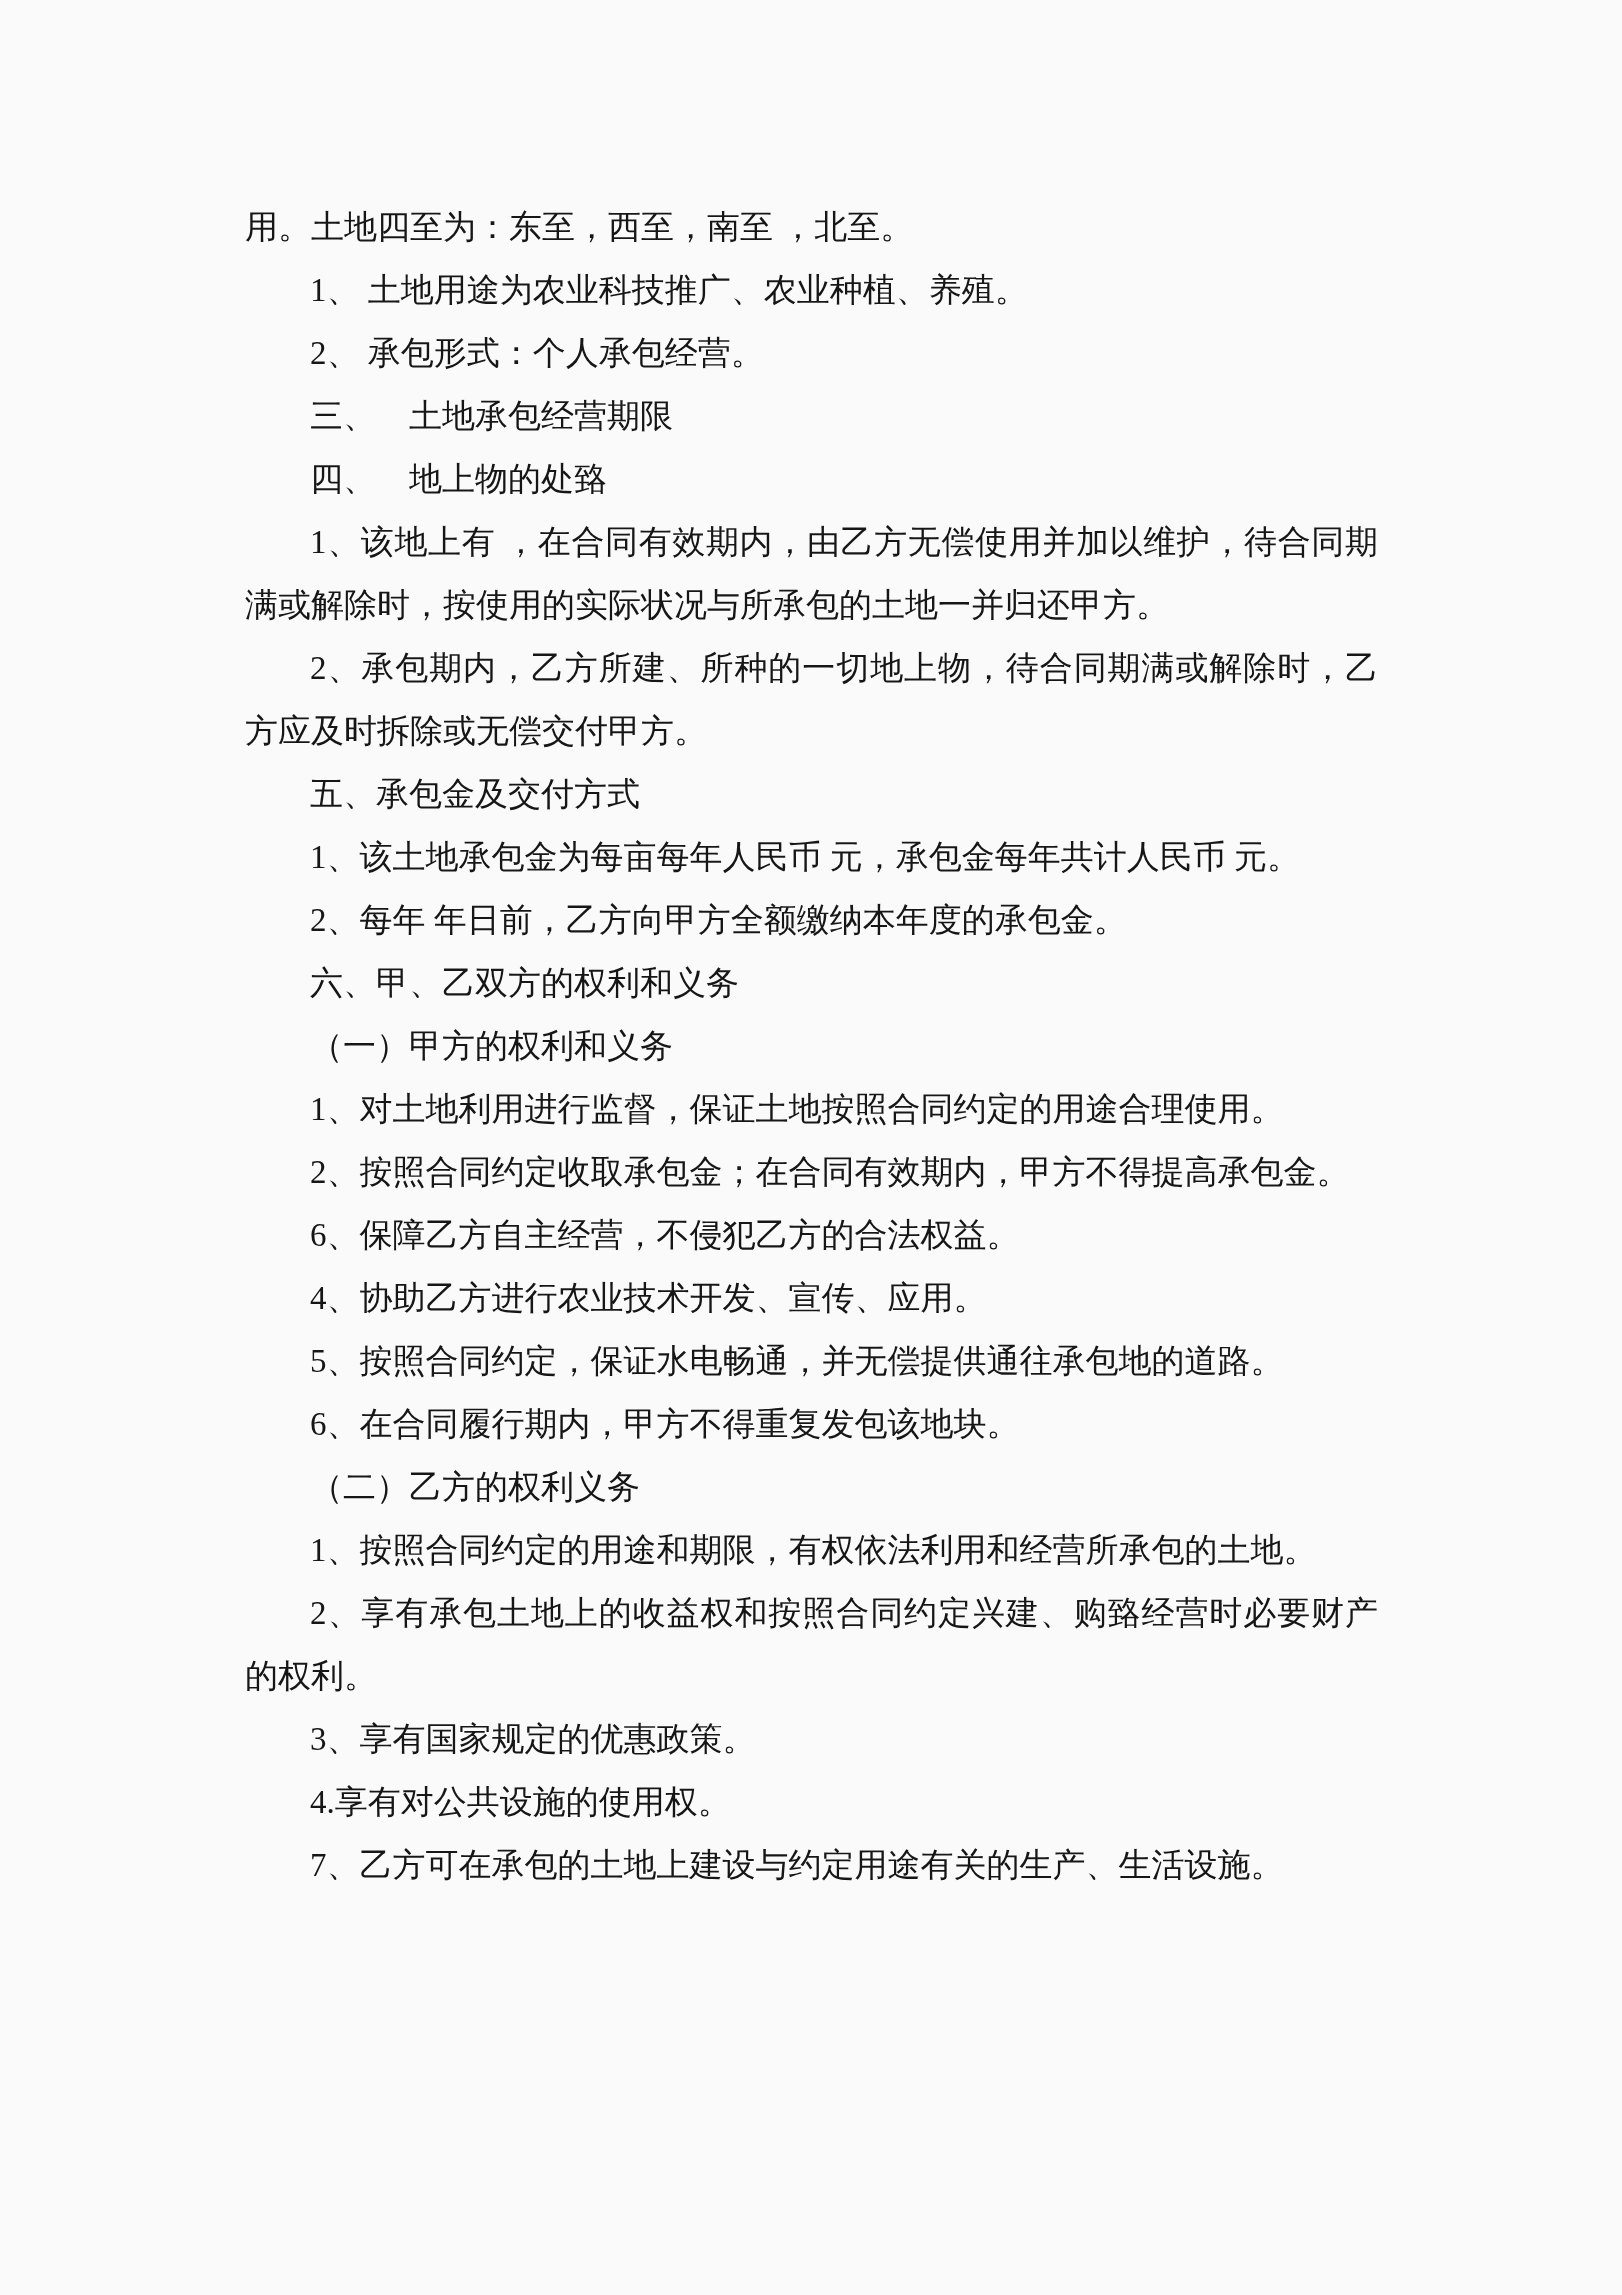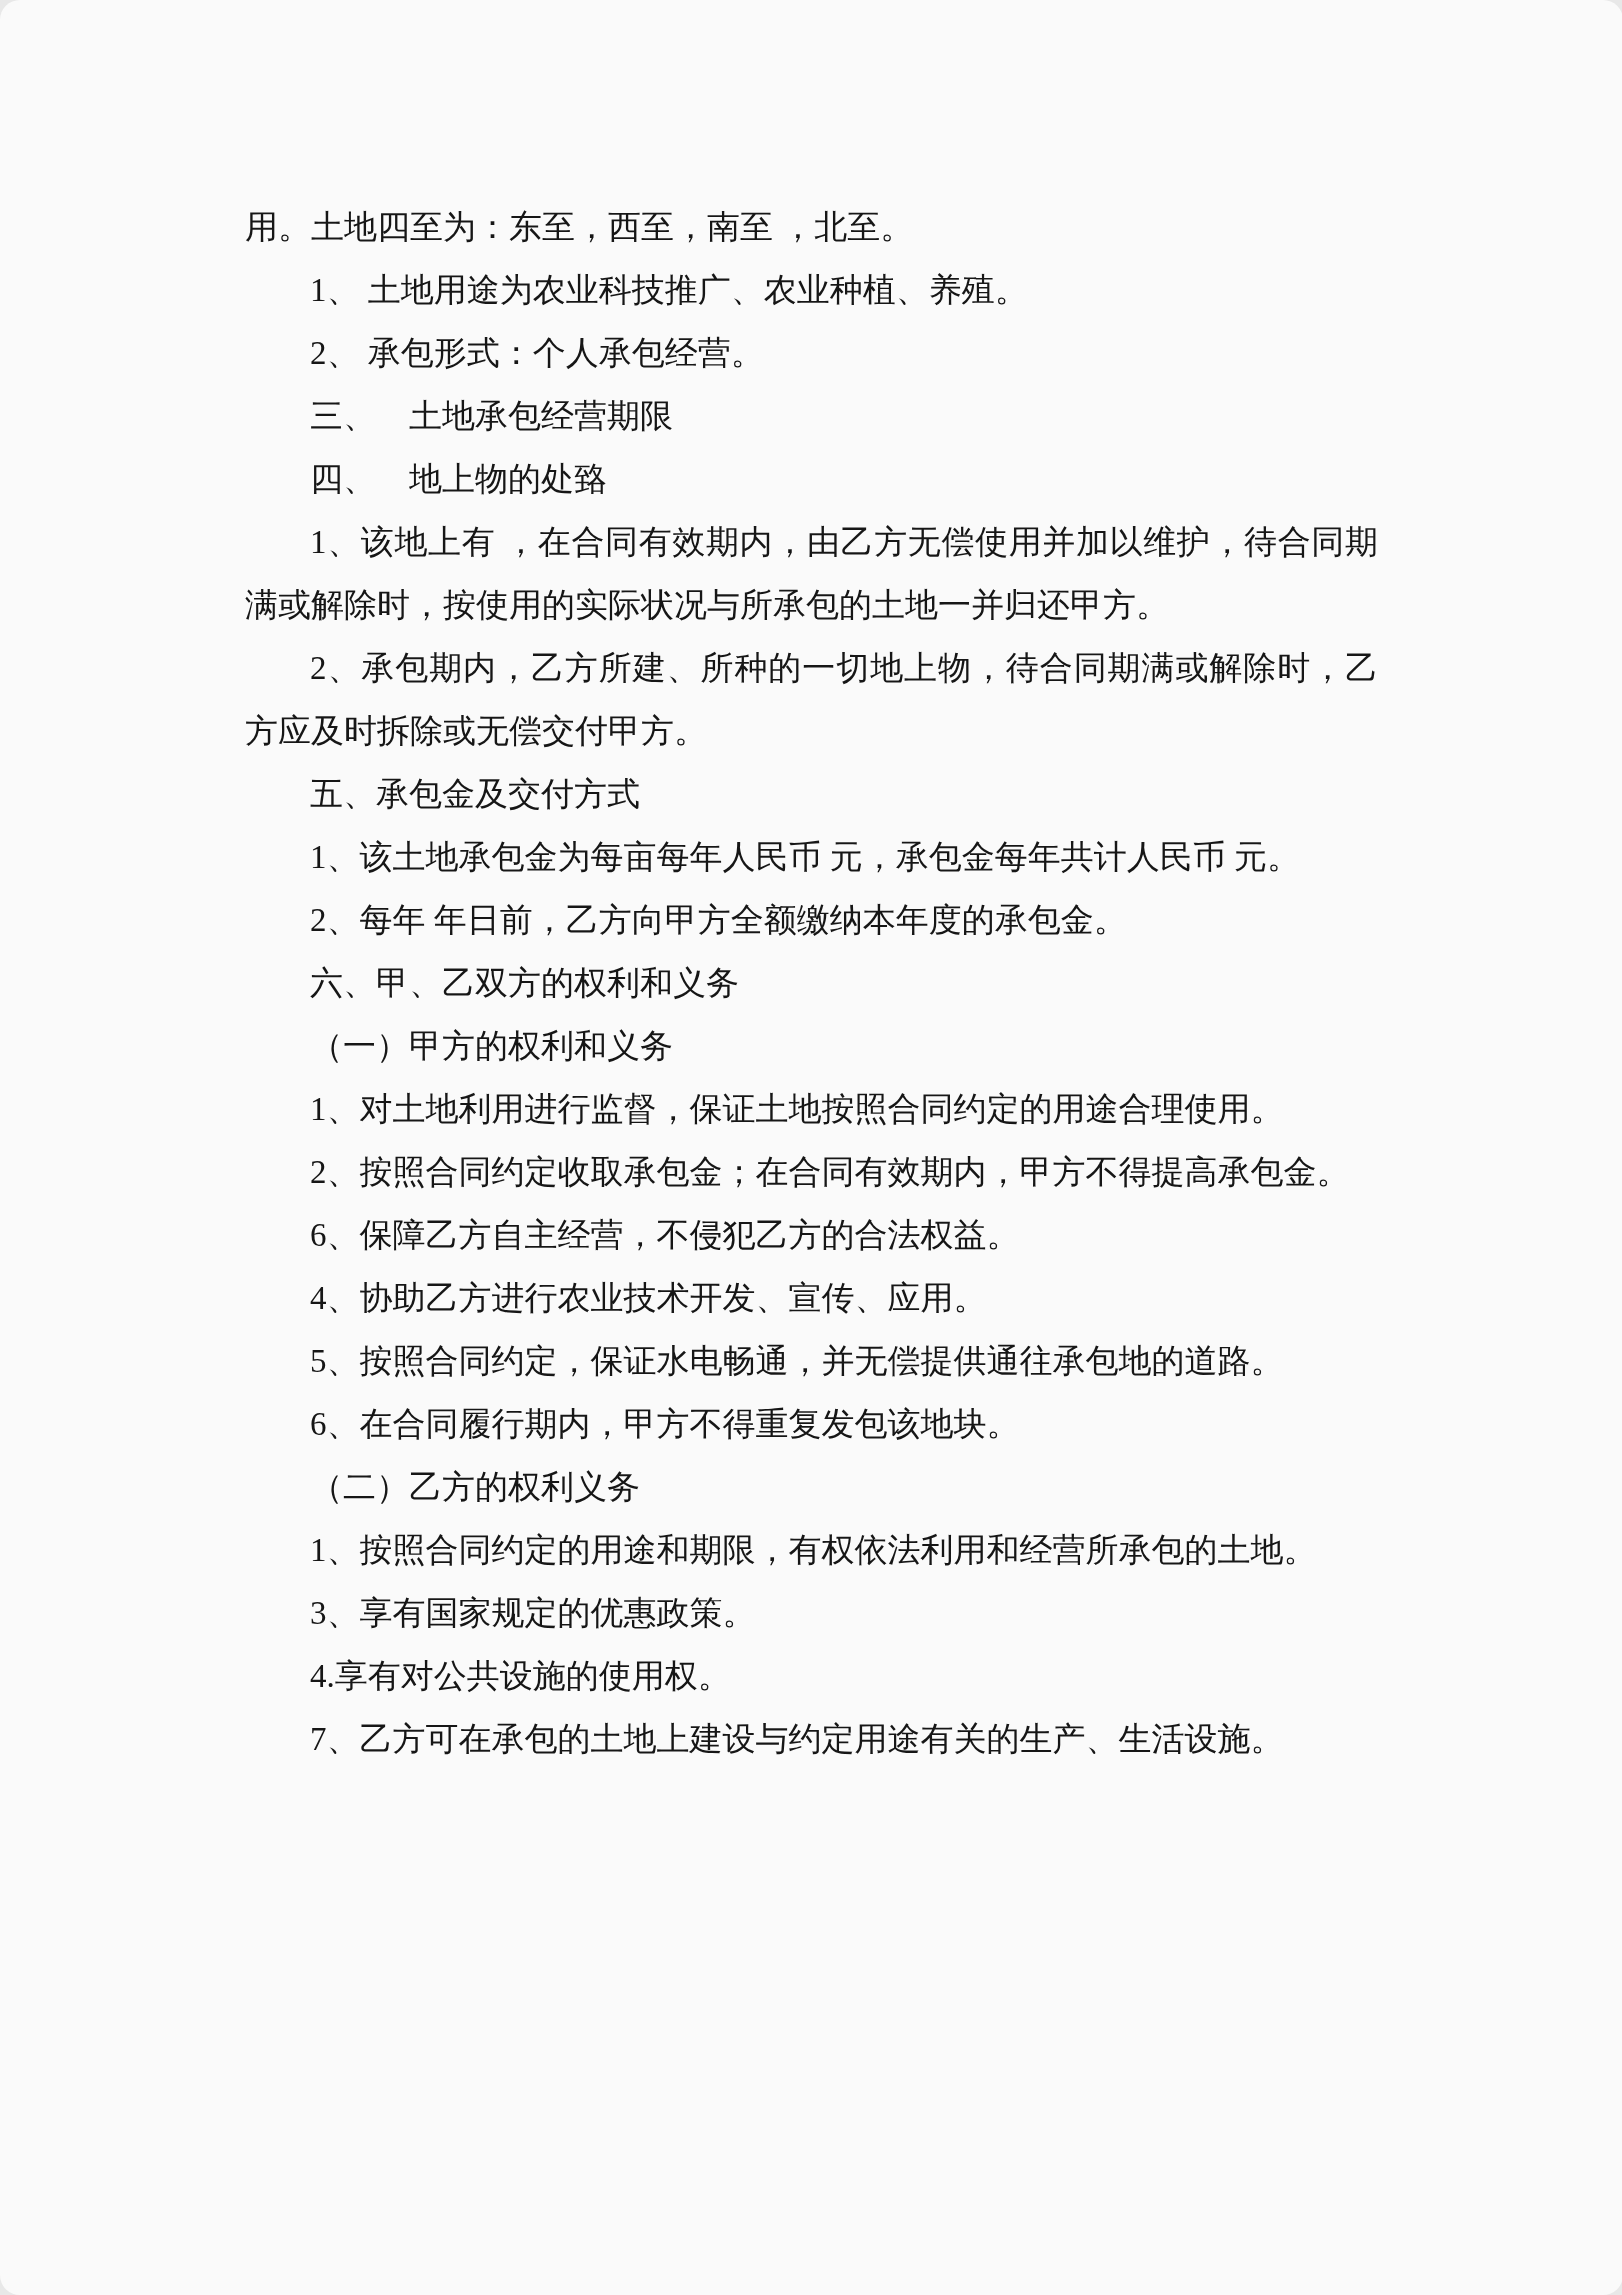--- a/index.html
+++ b/index.html
@@ -9,21 +9,20 @@
     height:2295px;
     margin:0 auto;
     background:#fafafa;
     box-sizing:border-box;
     padding:196px 245px 0 245px;
     font-family:"Liberation Serif","DejaVu Serif",serif;
     font-size:33px;
     line-height:63px;
     color:#161616;
     overflow:hidden;
-    border-radius:20px;
   }
   .para{
     margin:0;
     padding:0;
     text-indent:65px;
     white-space:pre-wrap;
     text-align:justify;
     word-break:break-all;
   }
   .para.no-indent{text-indent:0;}
@@ -46,19 +45,20 @@
       <p class="para">六、甲、乙双方的权利和义务</p>
       <p class="para">（一）甲方的权利和义务</p>
       <p class="para">1、对土地利用进行监督，保证土地按照合同约定的用途合理使用。</p>
       <p class="para">2、按照合同约定收取承包金；在合同有效期内，甲方不得提高承包金。</p>
       <p class="para">6、保障乙方自主经营，不侵犯乙方的合法权益。</p>
       <p class="para">4、协助乙方进行农业技术开发、宣传、应用。</p>
       <p class="para">5、按照合同约定，保证水电畅通，并无偿提供通往承包地的道路。</p>
       <p class="para">6、在合同履行期内，甲方不得重复发包该地块。</p>
       <p class="para">（二）乙方的权利义务</p>
       <p class="para">1、按照合同约定的用途和期限，有权依法利用和经营所承包的土地。</p>
+      <p class="para">2、享有承包土地上的收益权和按照合同约定兴建、购臵经营时必要财产的权利。</p>
       <p class="para">3、享有国家规定的优惠政策。</p>
       <p class="para">4.享有对公共设施的使用权。</p>
       <p class="para">7、乙方可在承包的土地上建设与约定用途有关的生产、生活设施。</p>
     </div>
 
 </main>
 
 
 </body></html>

